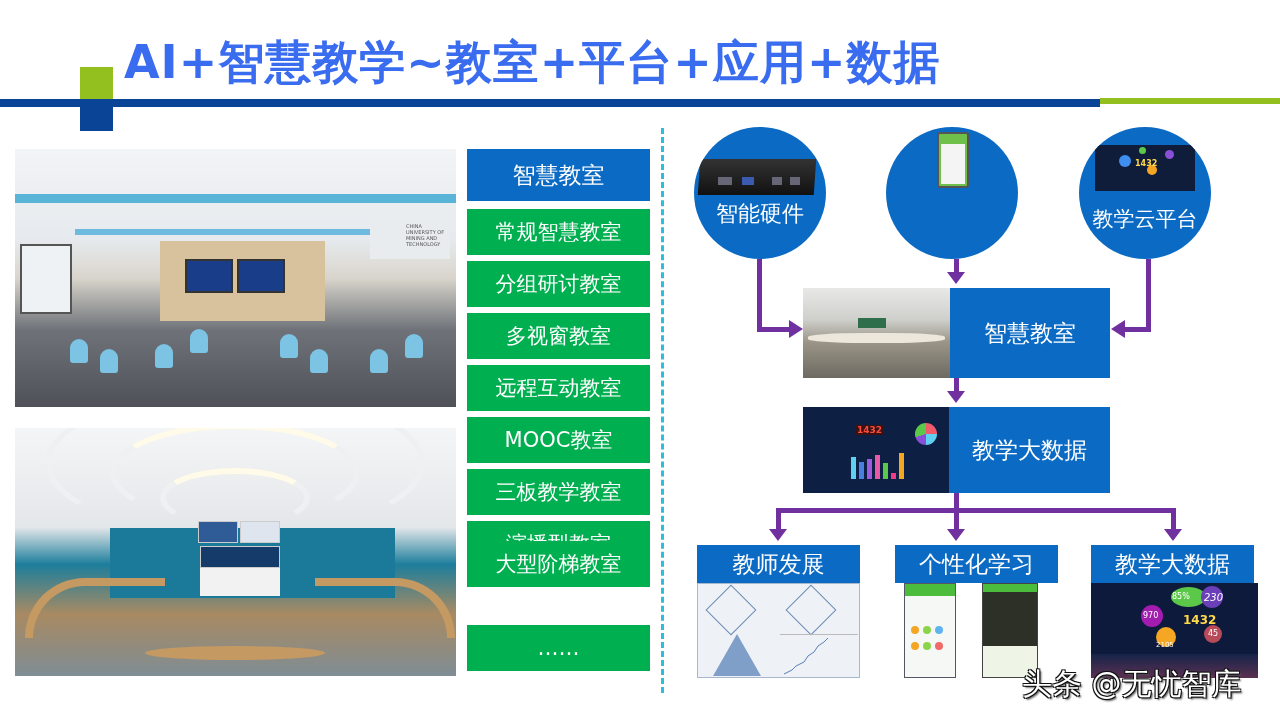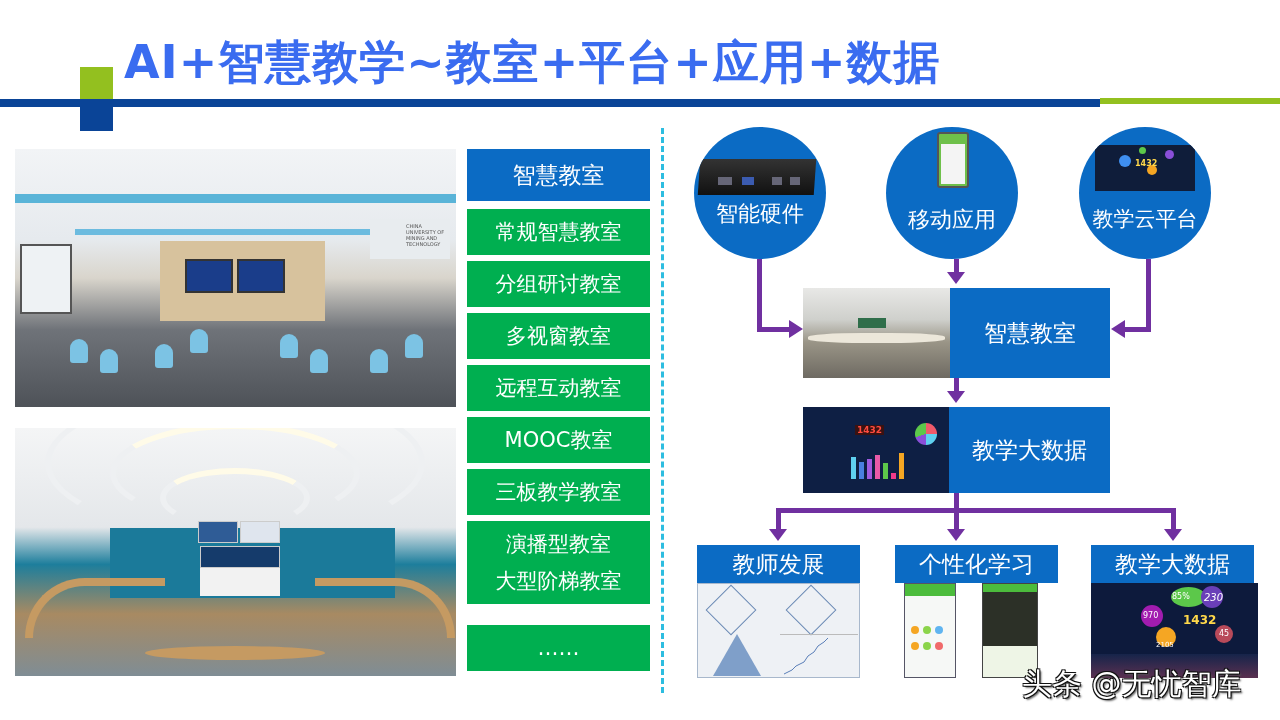--- a/index.html
+++ b/index.html
@@ -113,39 +113,38 @@
 </div>
 
 <div class="cat-box blue">智慧教室</div>
 <div class="cat-box green" style="top:209px;">常规智慧教室</div>
 <div class="cat-box green" style="top:261px;">分组研讨教室</div>
 <div class="cat-box green" style="top:313px;">多视窗教室</div>
 <div class="cat-box green" style="top:365px;">远程互动教室</div>
 <div class="cat-box green" style="top:417px;">MOOC教室</div>
 <div class="cat-box green" style="top:469px;">三板教学教室</div>
 <div class="cat-box green" style="top:521px;">演播型教室</div>
-<div class="cat-box green" style="top:558px;">大型阶梯教室</div>
+<div class="cat-box green" style="top:541px;">大型阶梯教室</div>
 <div class="cat-box green" style="top:625px;">……</div>
 
 <div class="divider"></div>
 
 <div class="circle" style="left:694px;top:127px;">
   <div class="hw-device"></div>
   <div class="hw-port" style="left:24px;width:14px;"></div>
   <div class="hw-port" style="left:48px;width:12px;background:#3b5bb0;"></div>
   <div class="hw-port" style="left:78px;width:10px;"></div>
   <div class="hw-port" style="left:96px;width:10px;"></div>
   <div class="lbl" style="top:72px;">智能硬件</div>
 </div>
 
 <div class="circle" style="left:886px;top:127px;">
   <div class="phone">
     <div class="phone-screen"></div>
   </div>
-  <div class="lbl" style="top:78px;">移动应用</div>
 </div>
 
 <div class="circle" style="left:1079px;top:127px;">
   <div class="dash-mini">
     <div class="dash-dot" style="left:24px;top:10px;width:12px;height:12px;background:#3f8ff0;"></div>
     <div class="dash-dot" style="left:52px;top:20px;width:10px;height:10px;background:#f5a623;"></div>
     <div class="dash-dot" style="left:70px;top:5px;width:9px;height:9px;background:#8a4fd8;"></div>
     <div class="dash-dot" style="left:44px;top:2px;width:7px;height:7px;background:#5cc84a;"></div>
     <span class="dash-num">1432</span>
   </div>
@@ -232,19 +231,19 @@
   <div class="dash-dot" style="left:80px;top:4px;width:35px;height:20px;background:#5cc84a;">
     <span style="position:absolute;left:1px;top:5px;font-size:8px;color:#fff;">85%</span>
   </div>
   <div class="dash-dot" style="left:110px;top:3px;width:22px;height:22px;background:#6a3fb8;">
     <span style="position:absolute;left:3px;top:6px;font-size:10px;color:#fff;font-style:italic;">230</span>
   </div>
   <span style="position:absolute;left:92px;top:30px;font-size:12px;font-weight:bold;color:#ffd84a;">1432</span>
   <div class="dash-dot" style="left:65px;top:44px;width:20px;height:20px;background:#f5a623;">
     <span style="position:absolute;left:0;top:5px;font-size:7px;color:#fff;margin-top:9px;">2105</span>
   </div>
-  <div class="dash-dot" style="left:124px;top:42px;width:18px;height:18px;background:#b84a5a;">
+  <div class="dash-dot" style="left:113px;top:42px;width:18px;height:18px;background:#b84a5a;">
     <span style="position:absolute;left:4px;top:4px;font-size:8px;color:#fff;">45</span>
   </div>
   <div style="position:absolute;left:0;right:0;bottom:0;height:24px;background:linear-gradient(180deg,#16244a,#5a3050);"></div>
 </div>
 
 <div class="watermark">头条 @无忧智库</div>
 
 </body></html>

